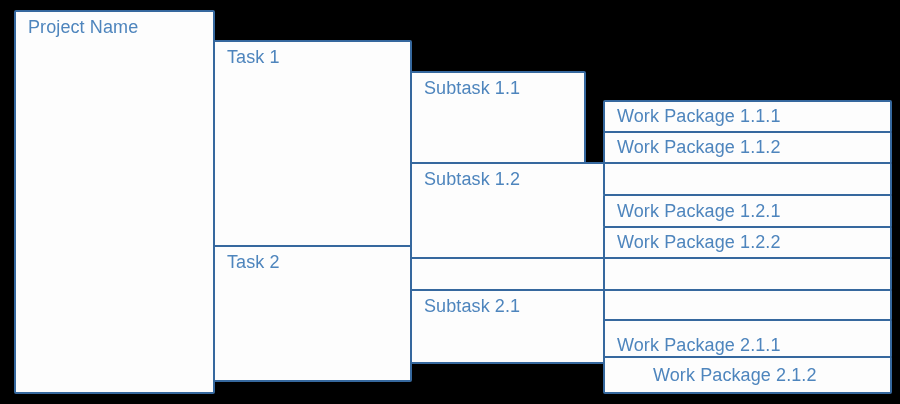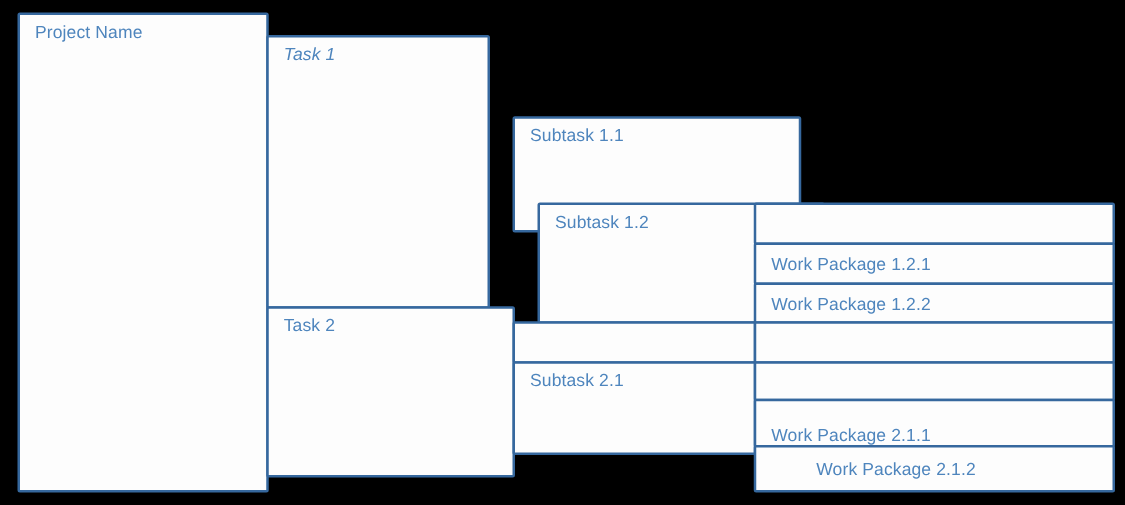--- a/index.html
+++ b/index.html
@@ -15,21 +15,21 @@
     overflow: hidden;
     font-family: "Liberation Sans", sans-serif;
   }
   .box {
     position: absolute;
     box-sizing: border-box;
     background: var(--box-fill, #fdfdfd);
     border: 2px solid var(--border-color, #36689e);
     border-radius: 2px;
     color: var(--text-color, #4e85bd);
-    font-size: 14px;
+    font-size: 18px;
     letter-spacing: 0.1px;
     display: flex;
     overflow: hidden;
     white-space: nowrap;
   }
   .align-top {
     align-items: flex-start;
     padding: 5px 8px 0 12px;
   }
   .align-center {
@@ -37,27 +37,33 @@
     padding: 0 8px 0 12px;
   }
 </style>
 </head>
 <body>
 
 <div class="stage">
     <div class="box align-top" style="left: 14px; top: 10px; width: 201px; height: 384px;">
       <span>Project Name</span>
     </div>
-    <div class="box align-top" style="left: 213px; top: 28px; width: 179px; height: 219px; font-style: italic;">
+    <div class="box align-top" style="left: 213px; top: 40px; width: 199px; height: 219px;">
       <span>Task 1</span>
     </div>
-    <div class="box align-top" style="left: 410px; top: 71px; width: 231px; height: 93px; margin-top: 22px;">
+    <div class="box align-top" style="left: 410px; top: 71px; width: 176px; height: 93px;">
       <span>Subtask 1.1</span>
     </div>
-    <div class="box align-top" style="left: 410px; top: 162px; width: 230px; height: 97px; margin-left: 20px;">
+    <div class="box align-center" style="left: 603px; top: 100px; width: 289px; height: 33px;">
+      <span>Work Package 1.1.1</span>
+    </div>
+    <div class="box align-center" style="left: 603px; top: 131px; width: 289px; height: 33px;">
+      <span>Work Package 1.1.2</span>
+    </div>
+    <div class="box align-top" style="left: 410px; top: 162px; width: 230px; height: 97px;">
       <span>Subtask 1.2</span>
     </div>
     <div class="box align-center" style="left: 603px; top: 162px; width: 289px; height: 34px;"></div>
     <div class="box align-center" style="left: 603px; top: 194px; width: 289px; height: 34px;">
       <span>Work Package 1.2.1</span>
     </div>
     <div class="box align-center" style="left: 603px; top: 226px; width: 289px; height: 33px;">
       <span>Work Package 1.2.2</span>
     </div>
     <div class="box align-top" style="left: 213px; top: 245px; width: 199px; height: 137px;">

